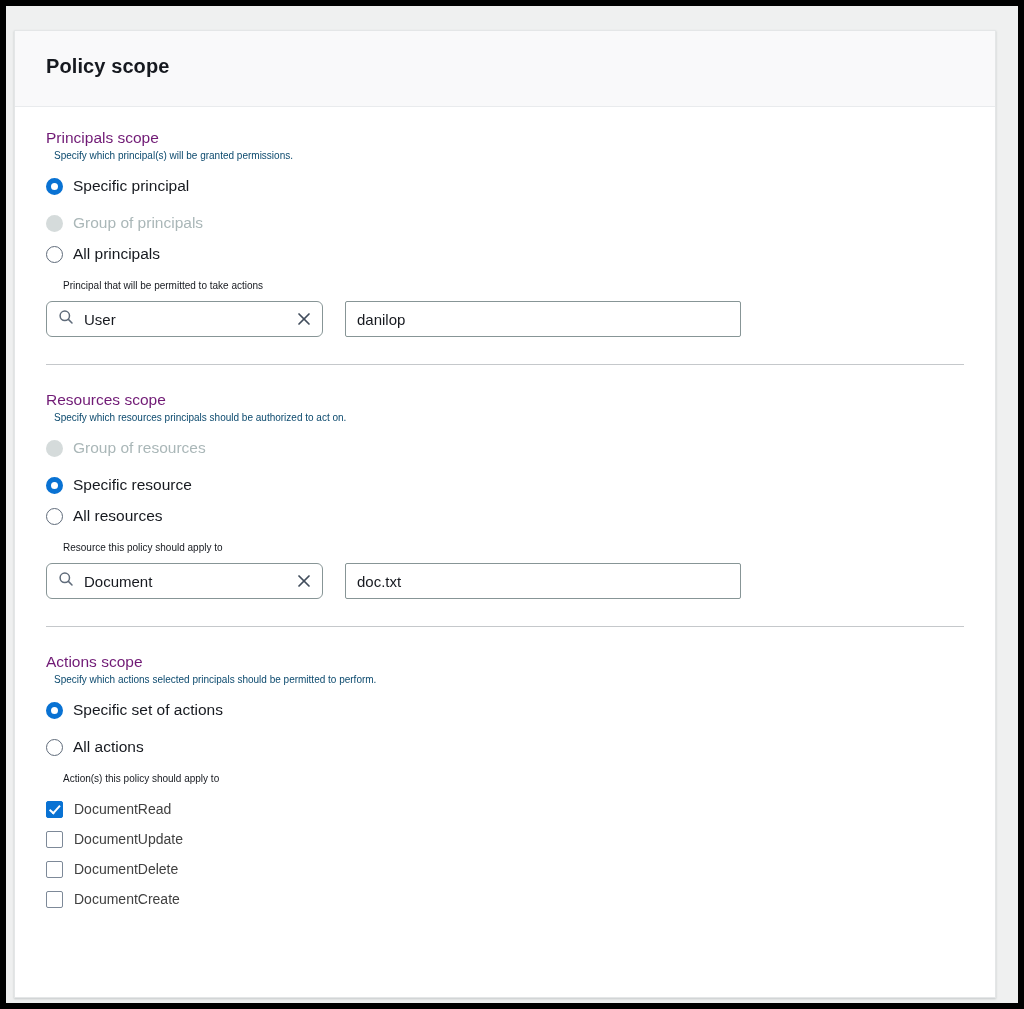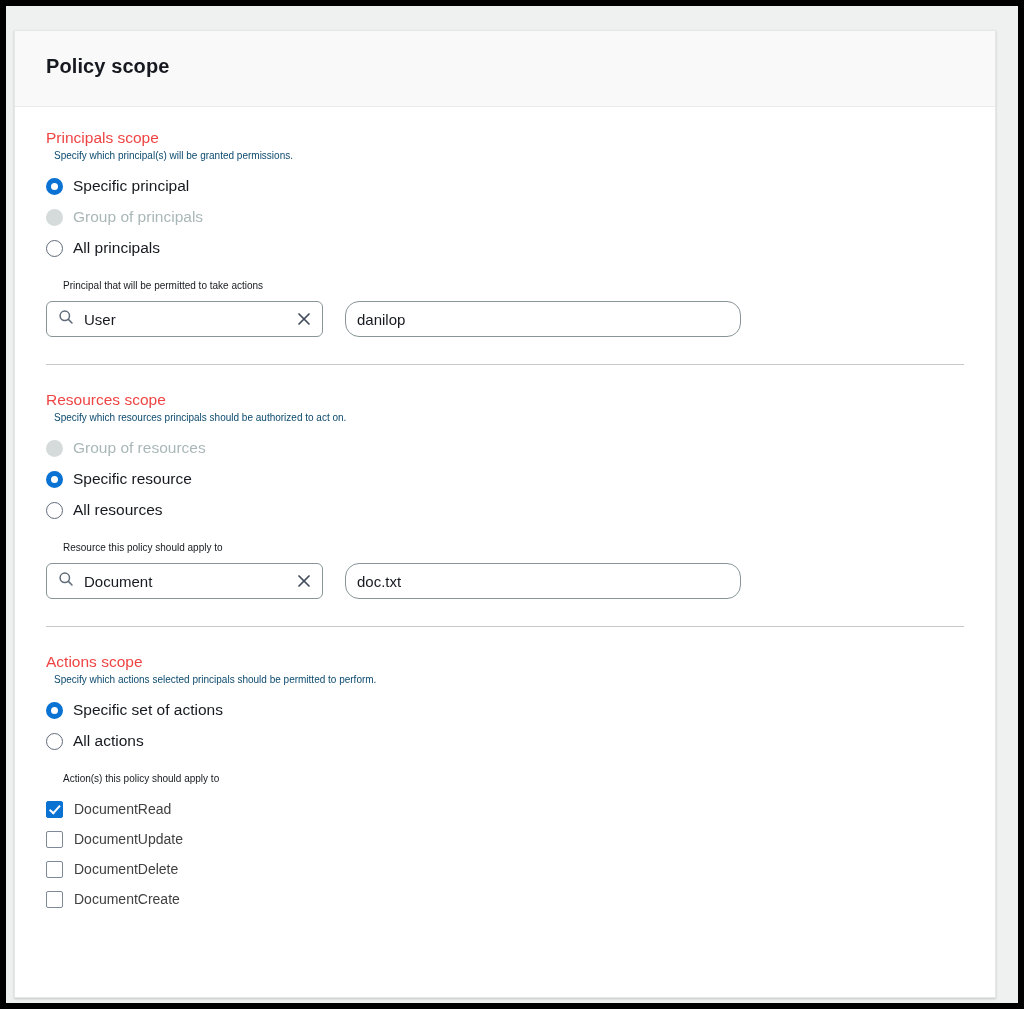--- a/index.html
+++ b/index.html
@@ -50,40 +50,40 @@
     font-weight: bold;
     color: #16191f;
     letter-spacing: 0.1px;
     margin: 0;
   }
   .card-body {
     padding: 22px 31px 0 31px;
   }
   .section-title {
     font-size: 15.5px;
-    color: #ef4444;
+    color: #701a75;
     margin: 0 0 3px 0;
     font-weight: normal;
   }
   .section-desc {
     font-size: 10px;
     color: #0c4a6e;
     margin: 0 0 10px 8px;
   }
   .field-label {
     font-size: 10px;
     color: #16191f;
     margin: 0 0 10px 17px;
   }
   .radio-row, .check-row {
     display: flex;
     align-items: center;
     height: 30px;
   }
-  .radio-row + .radio-row { margin-top: 1px; }
+  .radio-row + .radio-row { margin-top: 1px; align-items: flex-end; }
 
   
   .radio {
     width: 17px;
     height: 17px;
     border-radius: 50%;
     box-sizing: border-box;
     flex: 0 0 auto;
     margin-right: 10px;
     background: #ffffff;
@@ -175,21 +175,21 @@
     height: 20px;
     display: flex;
     align-items: center;
     justify-content: center;
     cursor: pointer;
   }
   .text-field {
     width: 396px;
     height: 36px;
     border: 1px solid #879596;
-    border-radius: 14px;
+    border-radius: 2px;
     background: #ffffff;
     box-sizing: border-box;
     margin-left: 22px;
     display: flex;
     align-items: center;
     padding: 0 11px;
   }
   .text-value {
     font-size: 15px;
     color: #16191f;

